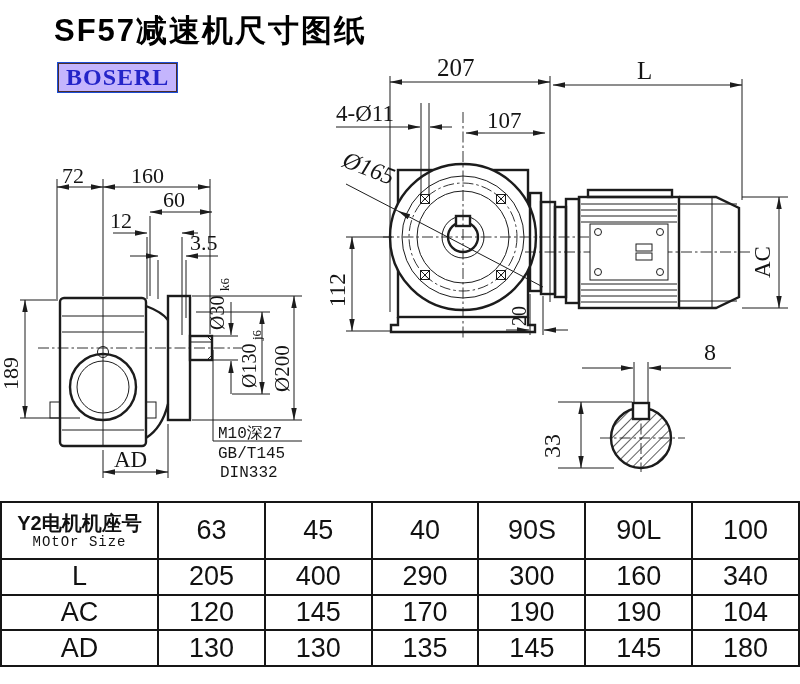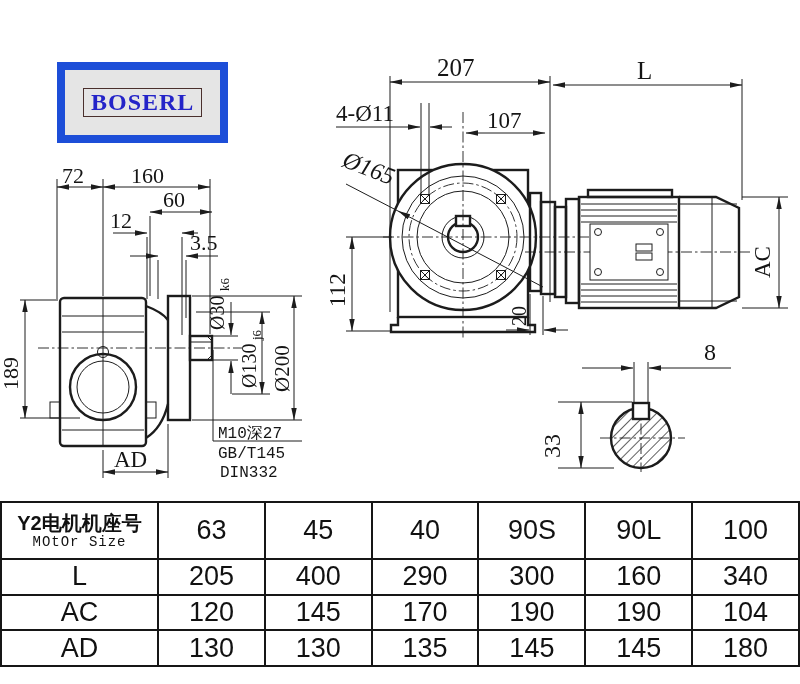--- a/index.html
+++ b/index.html
@@ -1,20 +1,20 @@
 <!DOCTYPE html>
 <html><head>
 <meta charset="utf-8">
 <style>
   html,body{margin:0;padding:0;background:#888}
   .page{position:relative;width:800px;height:684px;background:#fff;overflow:hidden;
         font-family:"Liberation Sans",sans-serif}
   .title{position:absolute;left:54px;top:10px;font-size:31px;font-weight:bold;color:#000;
          letter-spacing:2px;white-space:nowrap}
-  .logo{position:absolute;left:57px;top:62px;border:8px solid #1d4ed8;background:#e5e5e5;padding:18px}
+  .logo{position:absolute;left:57px;top:62px;border:1px solid #1d4ed8;background:#c4b5fd;padding:0}
   .logo-inner{display:block;border:1px solid #4a2f2c;padding:0 7px;
               font-family:"Liberation Serif",serif;font-weight:bold;font-size:24px;
               color:#2424c8;letter-spacing:1px}
   svg.draw{position:absolute;left:0;top:0}
   .t2{stroke:#1c1c1c;stroke-width:2.4;fill:none;stroke-linejoin:miter}
   .t2f{stroke:#1c1c1c;stroke-width:2.4;fill:#fff}
   .t1{stroke:#1c1c1c;stroke-width:1;fill:none}
   .t1f{stroke:#1c1c1c;stroke-width:1;fill:#fff}
   .cl{stroke:#1c1c1c;stroke-width:0.9;fill:none;stroke-dasharray:11 3 2.5 3}
   .dim{stroke:#1c1c1c;stroke-width:1;fill:none}
@@ -30,20 +30,21 @@
   .hdr-row{height:57px}
   .hdr1{font-size:20px;font-weight:bold;line-height:1.1;letter-spacing:0px}
   .hdr2{font-family:"Liberation Mono",monospace;font-size:14px;letter-spacing:1px}
   .rowlabel{font-size:26px}
 </style>
 </head>
 <body>
 
 <div class="page">
 
+  <div class="title">SF57减速机尺寸图纸</div>
   <div class="logo">
     <span class="logo-inner">BOSERL</span>
   </div>
 
   <svg class="draw" width="800" height="501" viewBox="0 0 800 501">
     <defs>
       <marker id="arr" viewBox="0 0 12 6" refX="11.5" refY="3" markerWidth="13" markerHeight="6.5" orient="auto-start-reverse">
         <path d="M11.8,3 L0,0.4 L0,5.6 Z" fill="#1c1c1c"></path>
       </marker>
       <pattern id="hat" width="7" height="7" patternUnits="userSpaceOnUse" patternTransform="rotate(45)">

